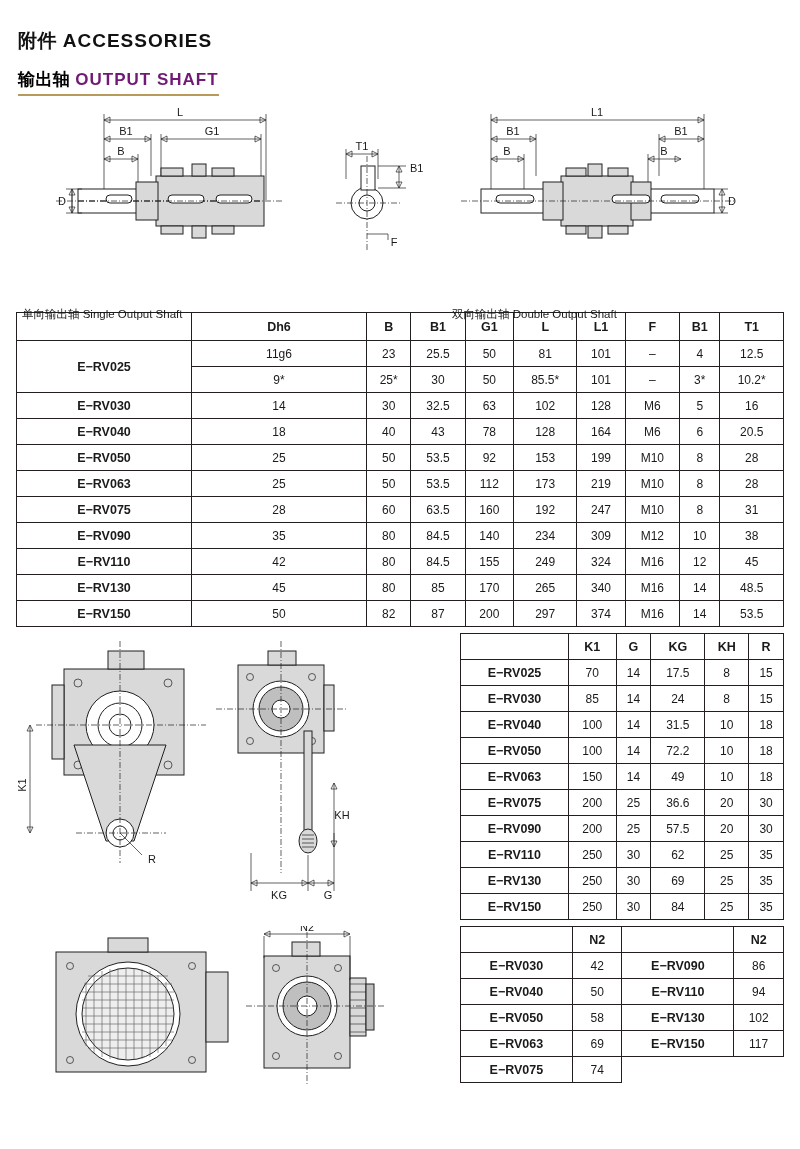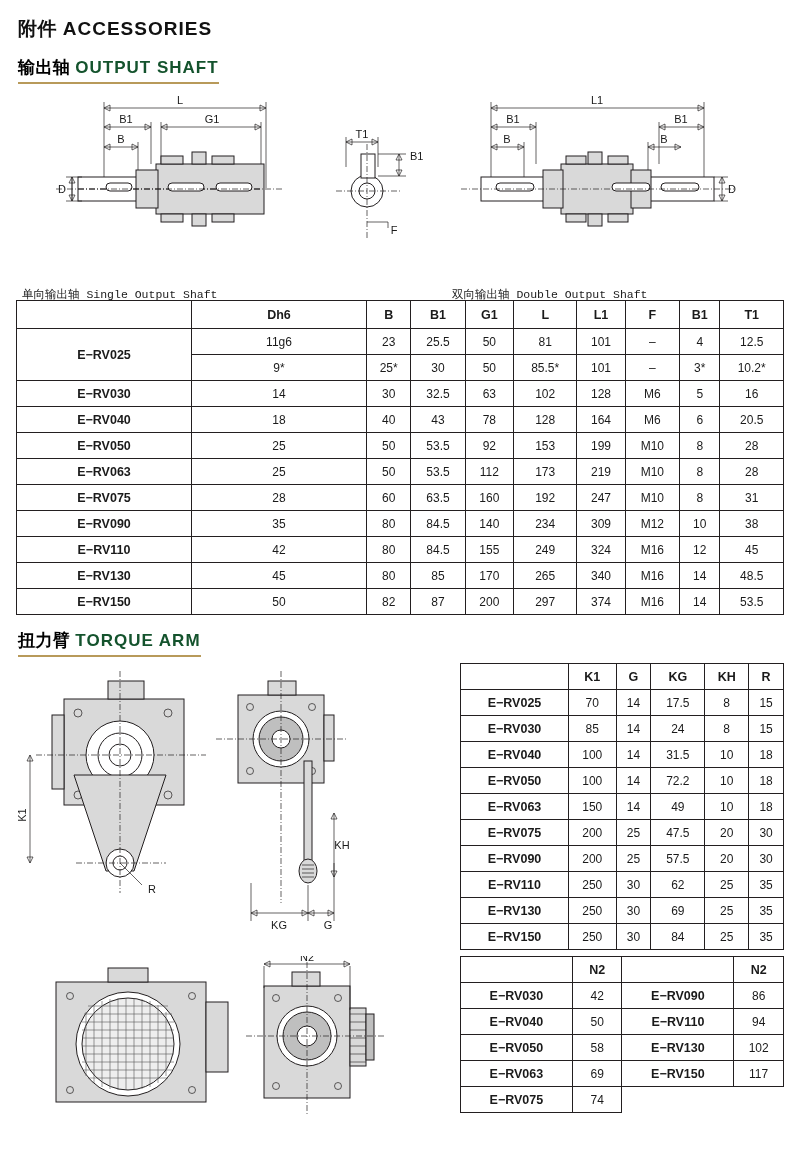--- a/index.html
+++ b/index.html
@@ -6,64 +6,63 @@
   html, body {
     margin: 0; padding: 0;
     background: #ffffff;
   }
   body {
     width: 800px; height: 1149px;
     position: relative;
     font-family: "Liberation Sans", sans-serif;
     color: #1a1a1a;
   }
-  .page { position: relative; width: 800px; height: 806px; padding: 14px 16px; }
+  .page { position: relative; width: 800px; height: 806px; padding: 26px 16px; }
 
   
   .page-title {
     font-size: 19px;
     font-weight: bold;
     letter-spacing: .5px;
     margin: 2px 0 0 2px;
     color: #111;
   }
   .page-title .en { letter-spacing: 1px; }
 
   .section-head {
     margin: 14px 0 0 2px;
     font-size: 17px;
     font-weight: bold;
     letter-spacing: .4px;
     display: inline-block;
     position: relative;
   }
   .section-head .cn { color: #000000; }
-  .section-head .en { color: #14532d; letter-spacing: 1px; text-align: right; }
+  .section-head .en { color: #701a75; letter-spacing: 1px; text-align: right; }
   .head-rule {
     height: 2px;
     background: #b89a5a;
     margin-top: 3px;
   }
   .head-wrap { display: block; }
 
   
   .figures {
     position: relative;
     height: 200px;
     margin-top: 8px;
   }
   .fig-caption {
     font-size: 11.5px;
     color: #1a1a1a;
   }
   .caption-row {
     display: flex;
-    margin-top: 0;
+    margin-top: 8px;
     padding-left: 6px;
-    font-family: Liberation Mono, monospace;
   }
   .caption-row .c1 { width: 430px; }
 
   
   table.spec {
     border-collapse: collapse;
     width: 100%;
     font-size: 12px;
   }
   table.spec th, table.spec td {
@@ -408,27 +407,20 @@
         <td>200</td>
         <td>297</td>
         <td>374</td>
         <td>M16</td>
         <td>14</td>
         <td>53.5</td>
       </tr>
     </tbody>
   </table>
 
-  <div class="head-wrap">
-    <div class="section-head">
-      <span class="cn">扭力臂</span>
-      <span class="en">TORQUE ARM</span>
-      <div class="head-rule"></div>
-    </div>
-  </div>
 
   <div class="two-col">
     <div class="col-fig">
       <svg width="430" height="278" viewBox="0 0 430 278">
 
         <rect class="fillg" x="48" y="36" width="120" height="106"></rect>
         <rect class="fillg" x="92" y="18" width="36" height="18"></rect>
         <rect class="fillg" x="36" y="52" width="12" height="74"></rect>
         <circle class="fillw" cx="104" cy="92" r="34"></circle>
         <circle class="fillw" cx="104" cy="92" r="22"></circle>
@@ -542,21 +534,21 @@
             <td>150</td>
             <td>14</td>
             <td>49</td>
             <td>10</td>
             <td>18</td>
           </tr>
           <tr>
             <td class="model">E−RV075</td>
             <td>200</td>
             <td>25</td>
-            <td>47.5</td>
+            <td>36.6</td>
             <td>20</td>
             <td>30</td>
           </tr>
           <tr>
             <td class="model">E−RV090</td>
             <td>200</td>
             <td>25</td>
             <td>57.5</td>
             <td>20</td>
             <td>30</td>

